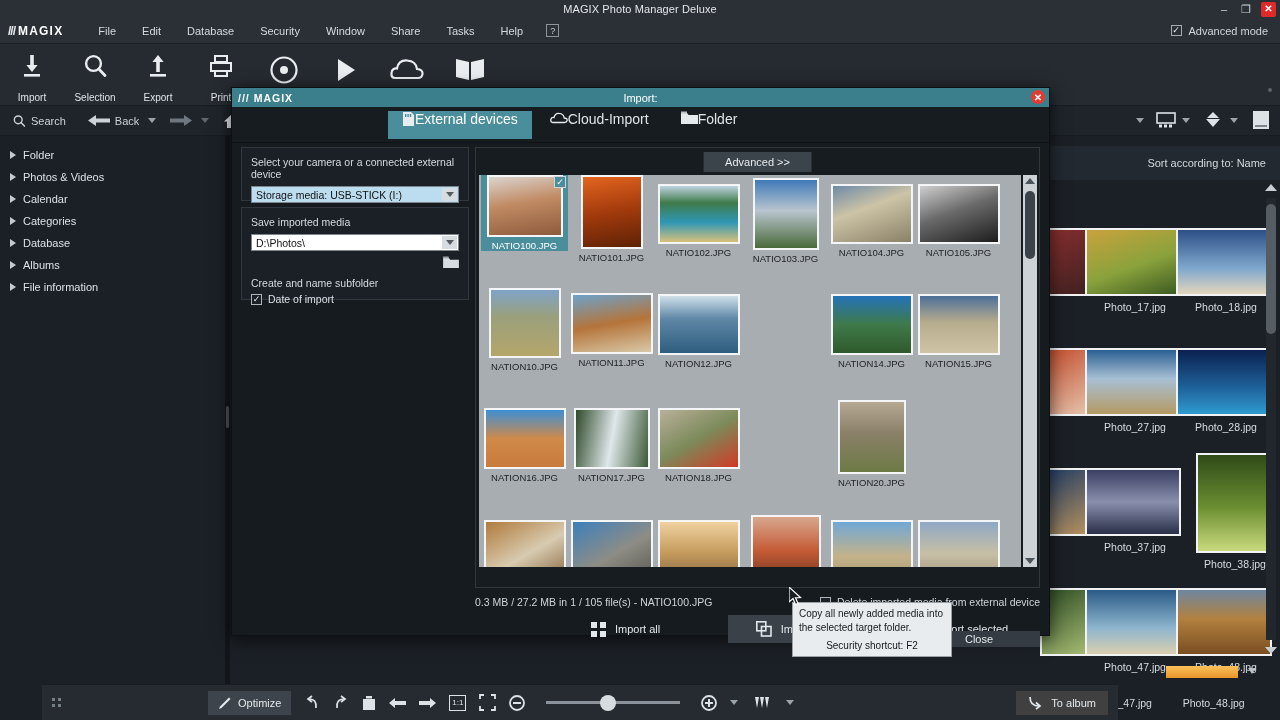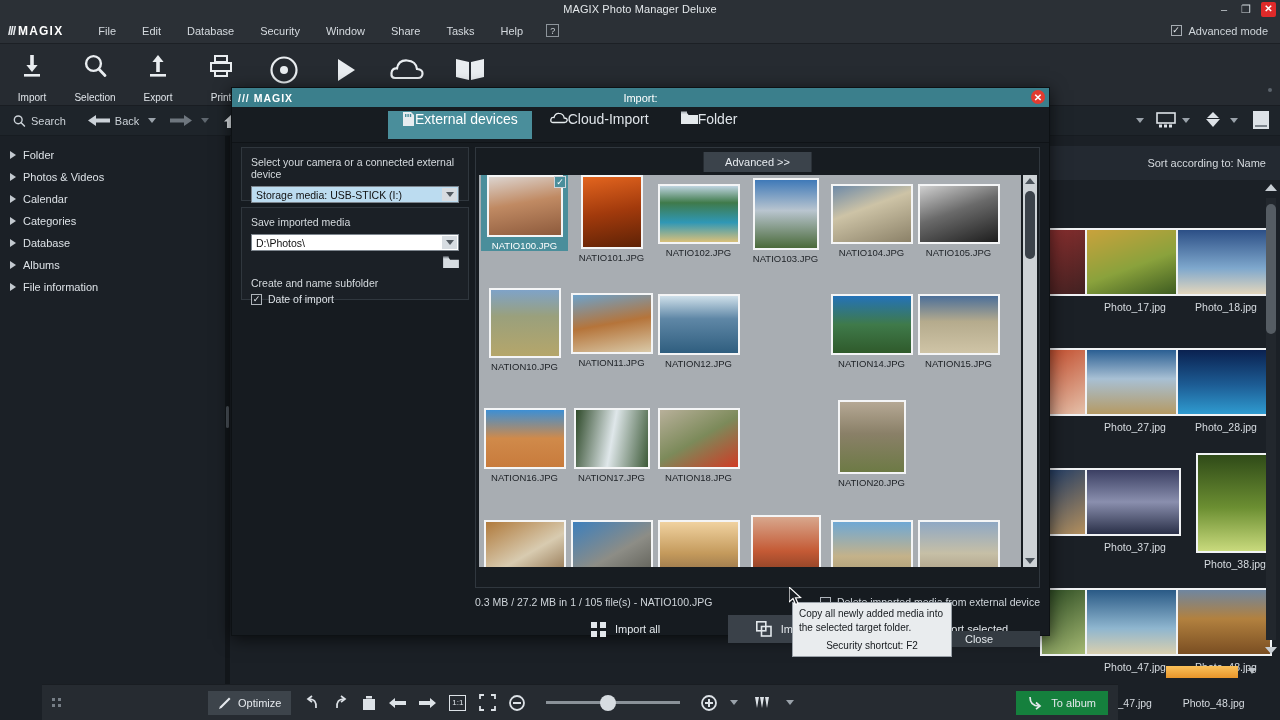--- a/index.html
+++ b/index.html
@@ -173,21 +173,21 @@
     background:#262b31; border-top:1px solid #191d22;
     display:flex; align-items:center;margin-left:42px;
   }
   .bdots{ margin-left:10px; display:grid; grid-template-columns:3px 3px; gap:3px;}
   .bdots i{ width:3px;height:3px;background:#767e86; display:block;}
   .btools{ position:absolute; left:166px; display:flex; align-items:center; gap:13px;}
   .opt-btn{ background:#3d444b; height:24px; display:flex;align-items:center; gap:6px; padding:0 10px; font-size:11px; color:#e5e9ed;}
   .zslider{ width:150px; height:20px; position:relative; display:flex;align-items:center;}
   .zslider .ztrack{ position:absolute; left:8px; right:8px; height:3px; background:#8b9299;}
   .zslider .zknob{ position:absolute; left:62px; width:16px;height:16px;border-radius:50%; background:#d7dce1;}
-  .to-album{ position:absolute; right:10px; background:#15803d; height:24px; display:flex;align-items:center;gap:8px;
+  .to-album{ position:absolute; right:10px; background:#404040; height:24px; display:flex;align-items:center;gap:8px;
       padding:0 12px; font-size:11px; color:#e3e8ec;}
   .orange-bar{ position:absolute; right:42px; top:666px; width:72px; height:12px;
       background:linear-gradient(#fbc15a,#e8952a);}
   .orange-caret{ position:absolute; right:24px; top:668px; width:0;height:0;
       border-left:4px solid transparent;border-right:4px solid transparent;border-top:6px solid #b9bfc5;}
 
   svg{ display:block; }
 </style>
 </head>
 <body>

